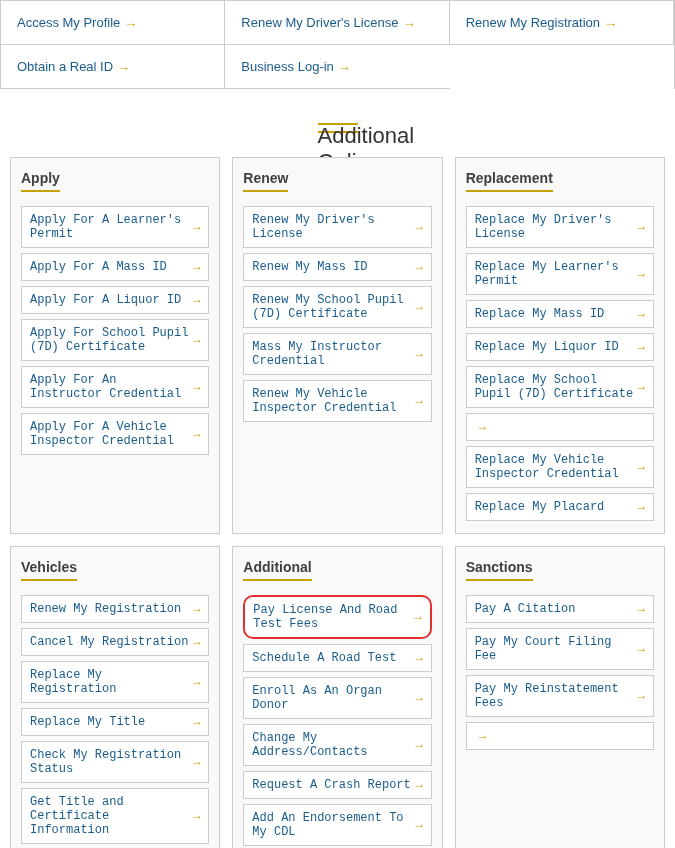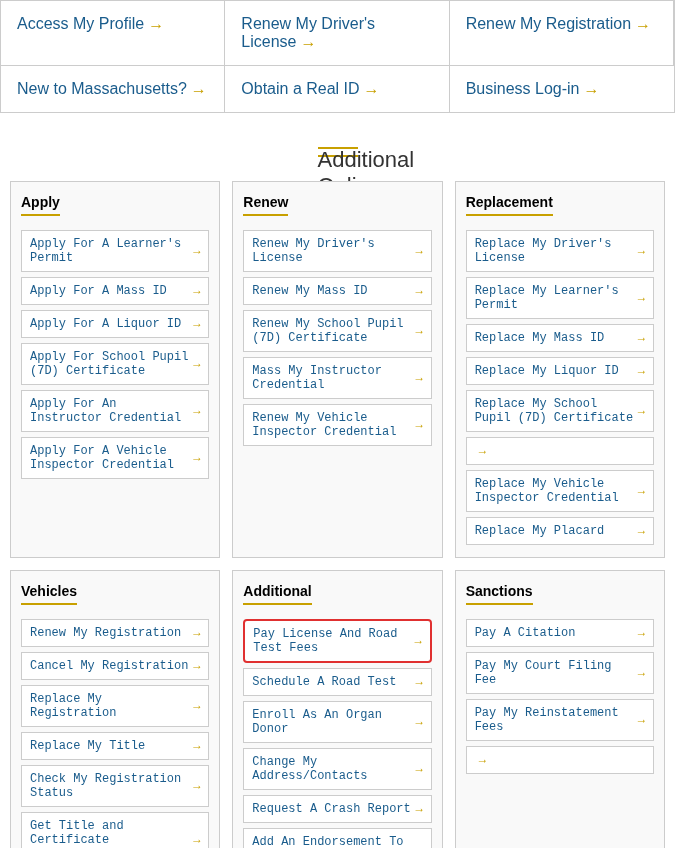--- a/index.html
+++ b/index.html
@@ -16,21 +16,21 @@
       display: grid;
       grid-template-columns: repeat(3, 1fr);
       border: 1px solid #ccc;
       border-bottom: none;
     }
     .top-nav .nav-btn {
       padding: 14px 16px;
       border-right: 1px solid #ccc;
       border-bottom: 1px solid #ccc;
       color: #1a5c8c;
-      font-size: 16px;
+      font-size: 13px;
       cursor: pointer;
       background: #fff;
       text-align: left;
     }
     .top-nav .nav-btn:last-child {
       border-right: none;
     }
     .top-nav .nav-btn .arrow {
       color: #c8a000;
       font-weight: bold;
@@ -63,21 +63,21 @@
 
     .card {
       border: 1px solid #ccc;
       background: #f9f9f9;
       padding: 12px 10px;
     }
 
     .card-title {
       font-size: 14px;
       font-weight: bold;
-      color: #000000;
+      color: #404040;
       margin-bottom: 6px;
       padding-bottom: 4px;
       border-bottom: 2px solid #c8a000;
       display: inline-block;
     }
 
     .card-items {
       display: flex;
       flex-direction: column;
       gap: 5px;
@@ -99,31 +99,30 @@
     .card-item .arrow {
       color: #c8a000;
       font-weight: bold;
       margin-left: 4px;
       flex-shrink: 0;
     }
 
     
     .circled {
       border: 2px solid #e03030 !important;
-      border-radius: 4px;
+      border-radius: 10px;
     }
   </style>
 </head>
 <body>
 
 <div class="top-nav">
 <div class="nav-btn"><span>Access My Profile</span><span class="arrow">→</span></div>
     <div class="nav-btn"><span>Renew My Driver's License</span><span class="arrow">→</span></div>
     <div class="nav-btn"><span>Renew My Registration</span><span class="arrow">→</span></div>
-    <div class="nav-btn"><span>New to Massachusetts?</span><span class="arrow">→</span></div>
     <div class="nav-btn"><span>Obtain a Real ID</span><span class="arrow">→</span></div>
     <div class="nav-btn"><span>Business Log-in</span><span class="arrow">→</span></div>
   </div>
 
 <div class="section-title">
   <span>Additional Online Services</span>
   <span></span>
 </div>
 
 <div class="main-grid">

